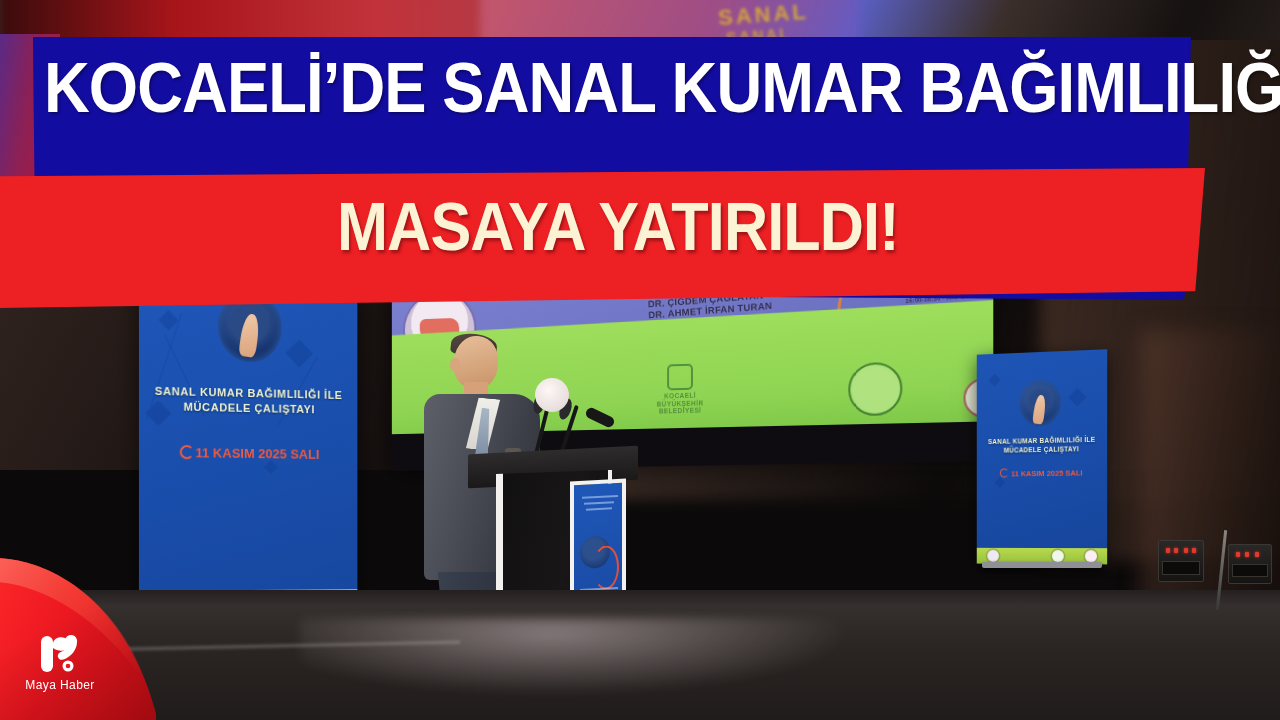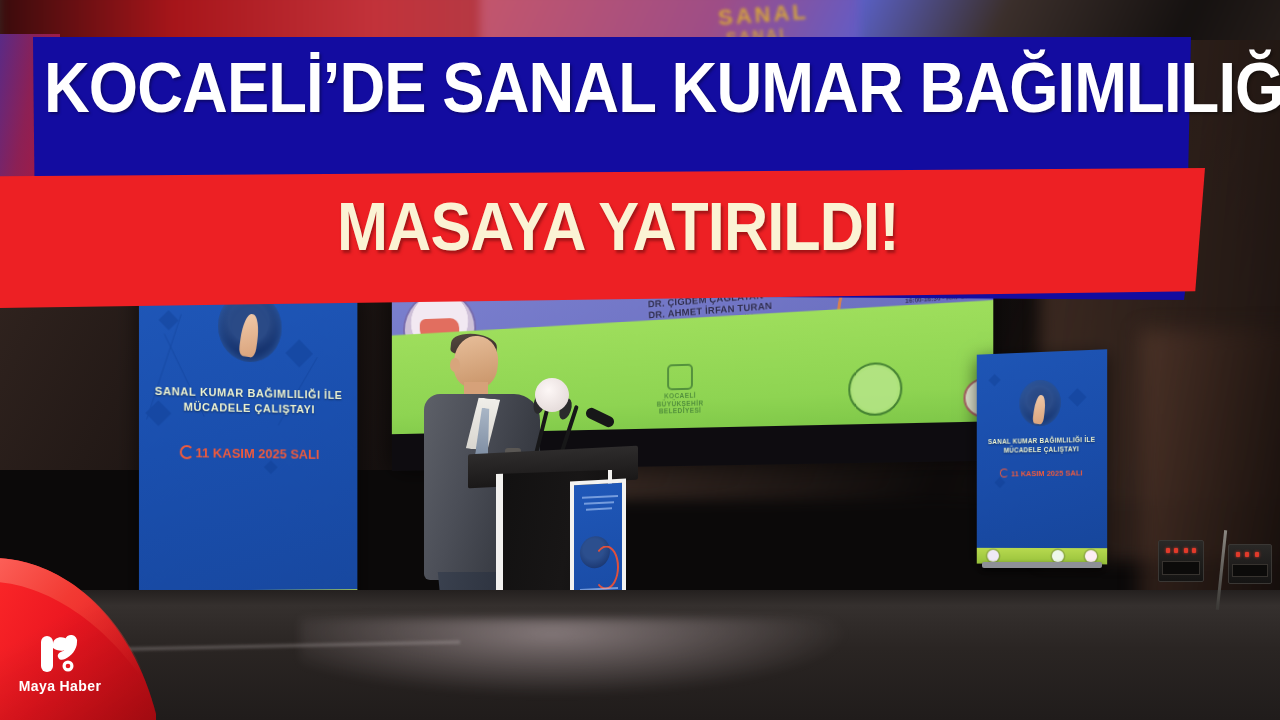--- a/index.html
+++ b/index.html
@@ -339,21 +339,21 @@
     position:absolute; left:-4px; top:524px; width:210px; height:200px;
     background:linear-gradient(150deg,rgba(0,0,0,0) 40%,rgba(110,0,6,.45) 100%);
     clip-path:path("M 0 34 C 70 36 136 96 160 190 L 160 200 L 0 200 Z");
     mix-blend-mode:multiply;
   }
   .logo{
     position:absolute; left:12px; top:634px; width:96px; text-align:center;
   }
   .logo-mark{ display:block; margin:0 auto 4px; }
   .logo-text{
-    display:block; color:#ffffff; font-size:14px; font-weight:700; letter-spacing:.4px;
+    display:block; color:#ffffff; font-size:12px; font-weight:400; letter-spacing:.4px;
   }
 </style>
 </head>
 <body>
 
 <div id="stage">
 
   <div class="photo">
 
     <div class="hall-back"></div>

